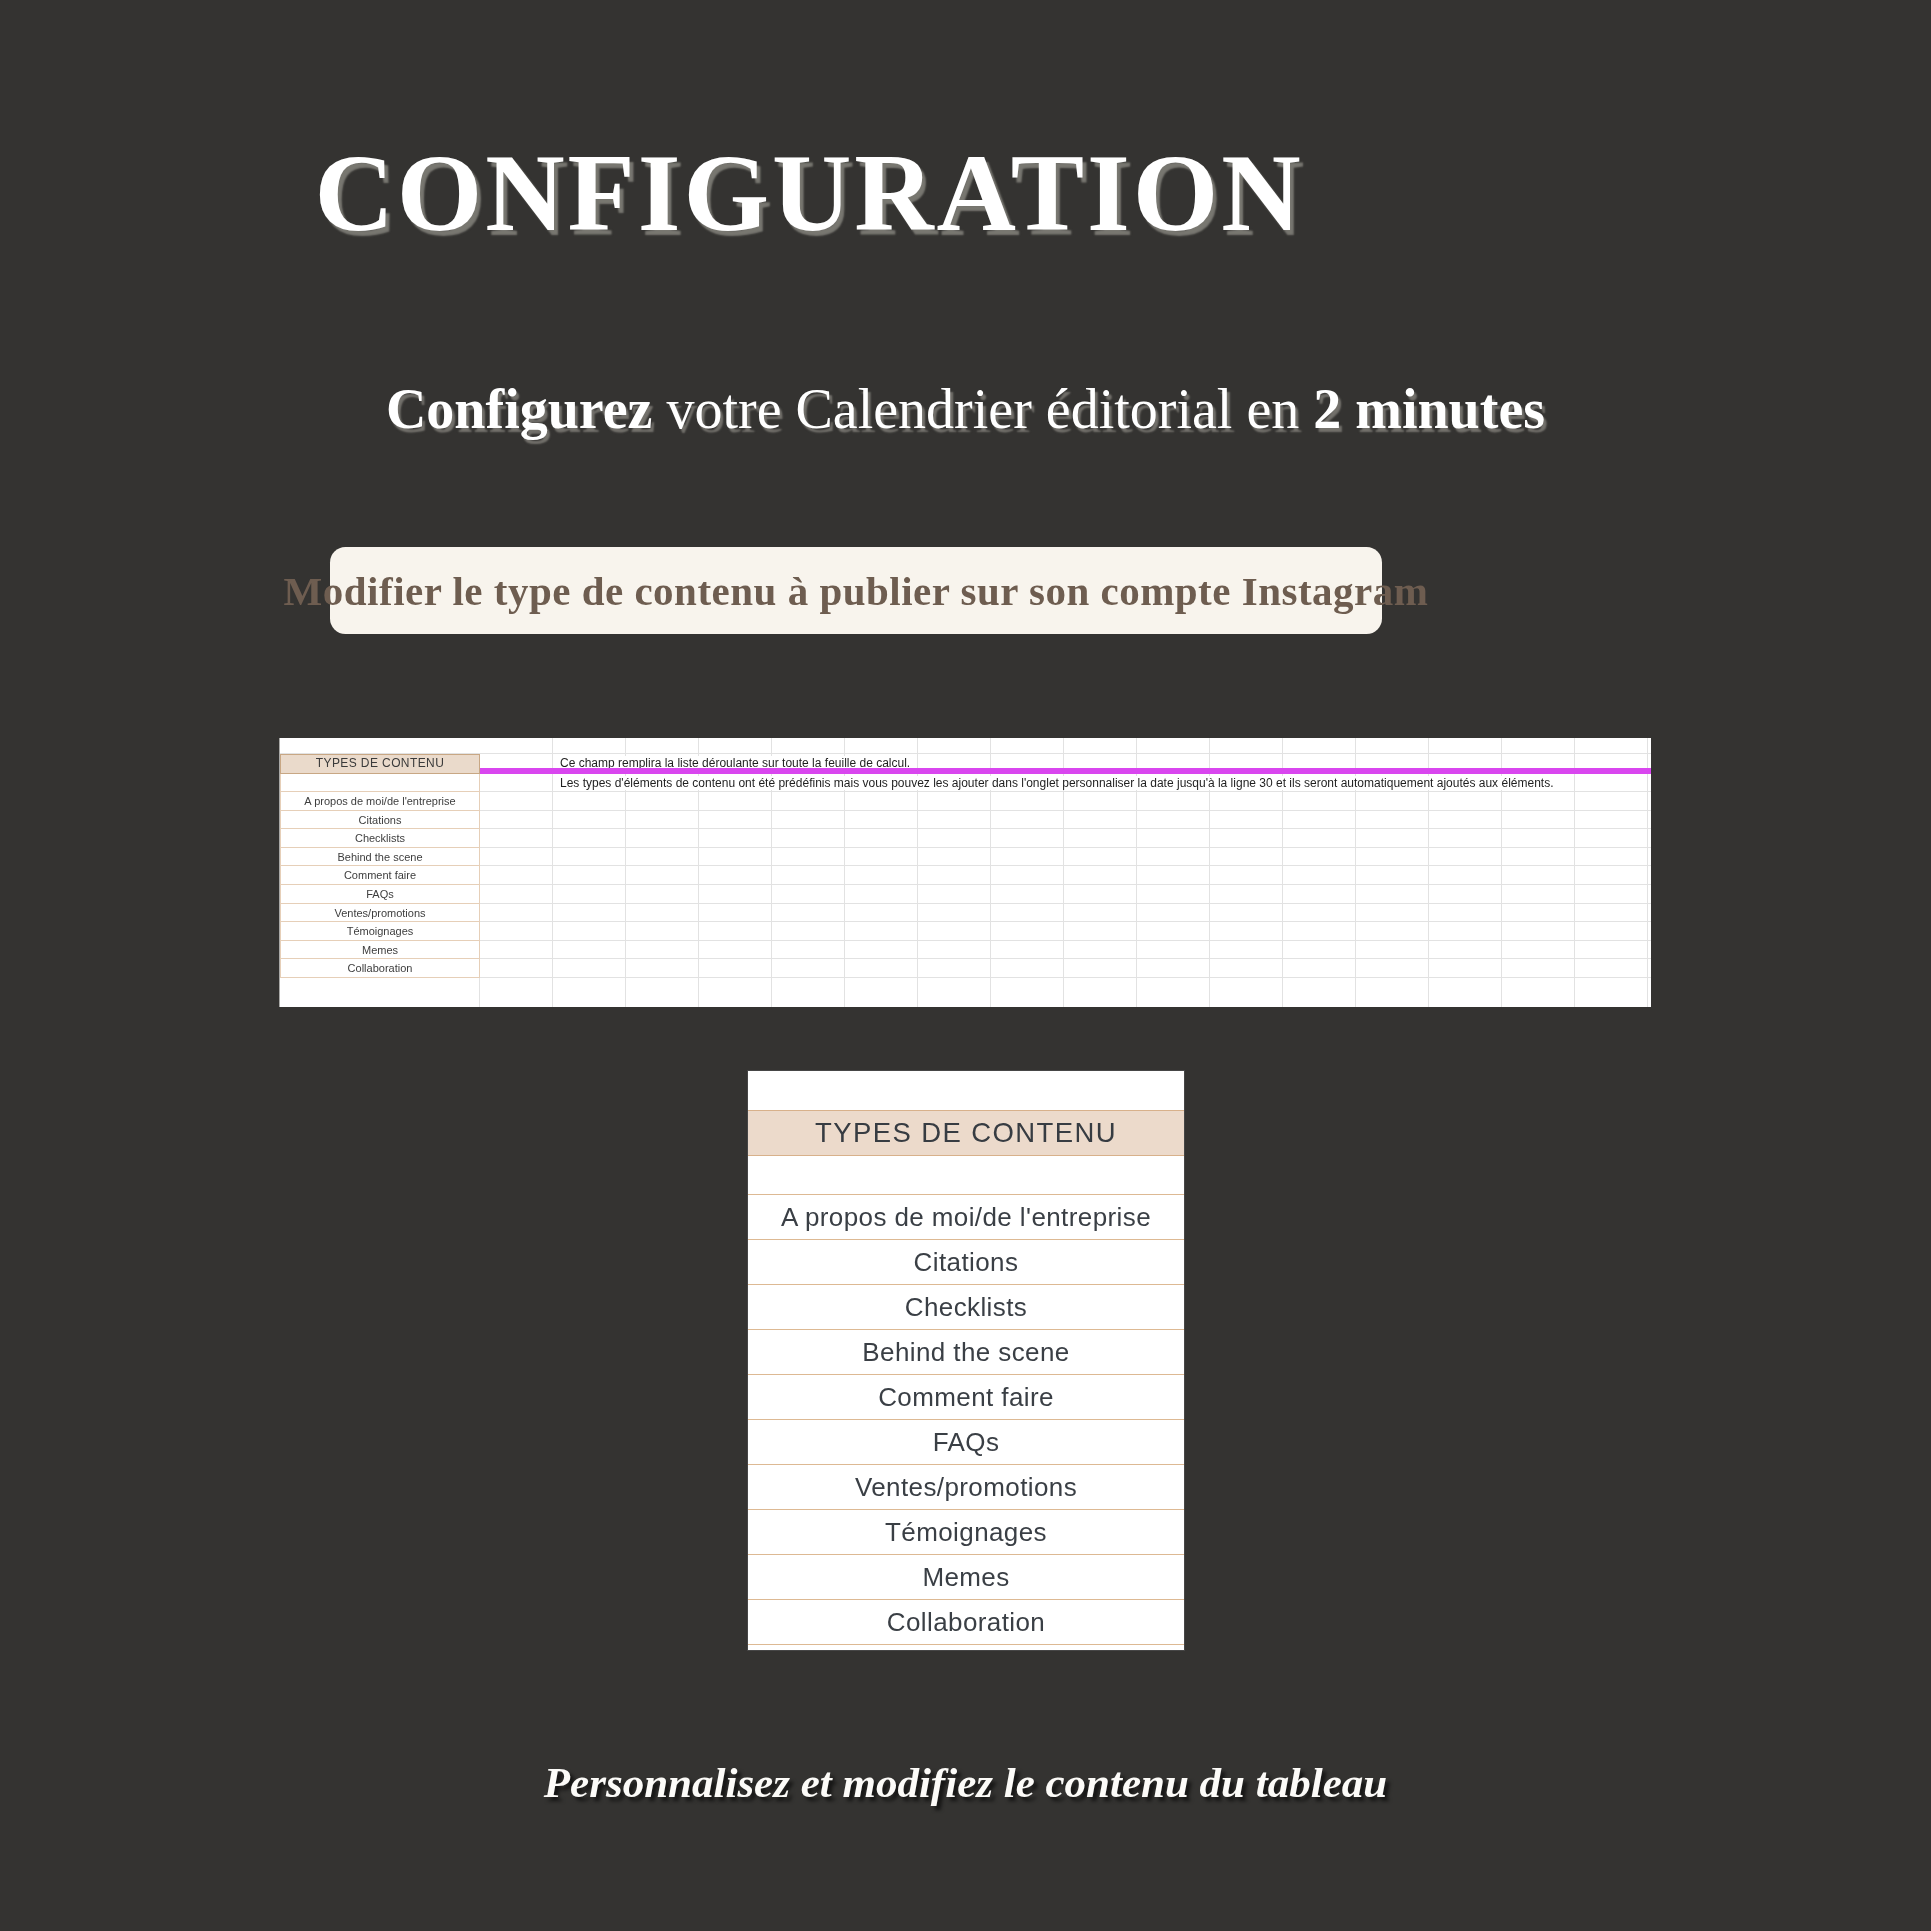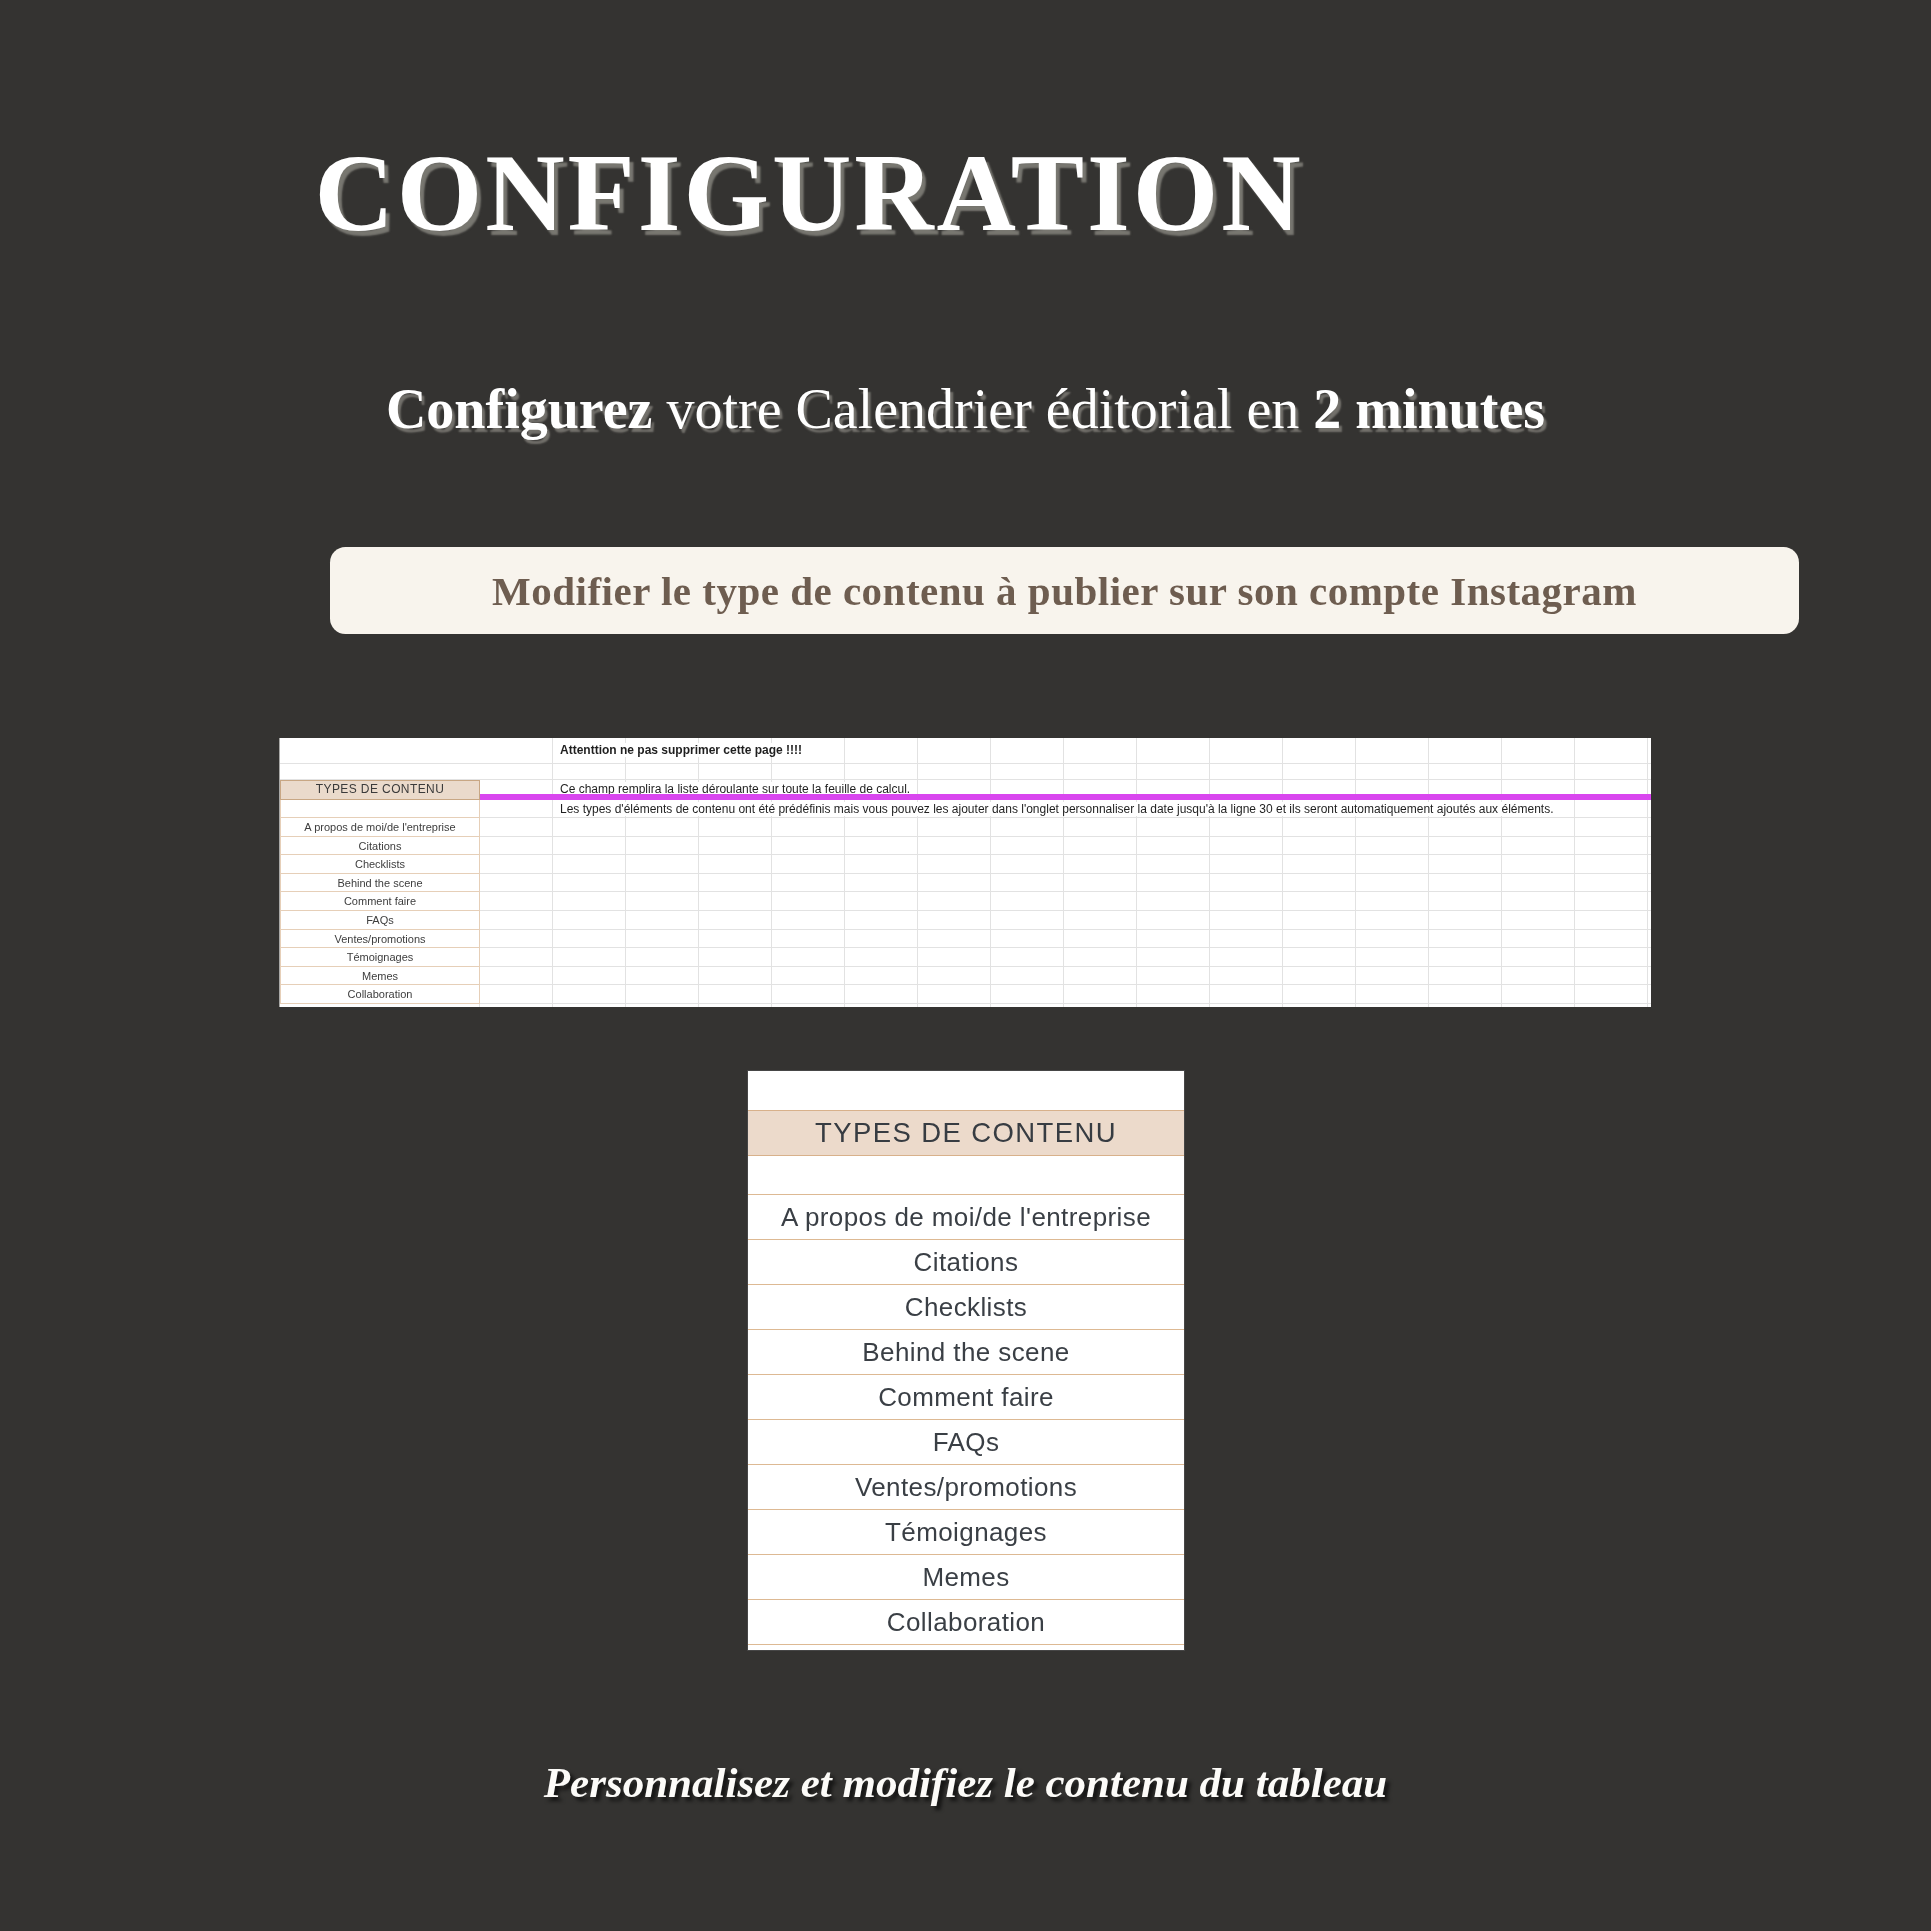--- a/index.html
+++ b/index.html
@@ -23,21 +23,21 @@
     text-align:center;
     font-family:"Liberation Serif",serif;
     font-weight:400;font-size:56px;
     color:#ffffff;
     text-shadow:2.9px 3.9px 1.9px rgba(122,120,114,0.9);
     white-space:nowrap;
   }
   .subtitle .b{font-weight:700;}
   
   .banner{
-    position:absolute;top:547px;left:330px;width:1469px;height:87px;
+    position:absolute;top:547px;left:330px;width:1052px;height:87px;
     background:#f8f4ed;border-radius:15.4px;
     display:flex;align-items:center;justify-content:center;
     box-sizing:border-box;
   }
   .banner span{
     font-family:"Liberation Serif",serif;
     font-weight:700;font-size:41px;color:#6e5d50;
     letter-spacing:0.5px;white-space:nowrap;
   }
   
@@ -117,25 +117,20 @@
 
 <div class="subtitle"><span class="b">Configurez</span><span> votre Calendrier éditorial en </span><span class="b">2 minutes</span></div>
 
 <div class="banner">
   <span>Modifier le type de contenu à publier sur son compte Instagram</span>
 </div>
 
 <div class="sheet">
   <div class="vlines"></div>
   <div class="rows">
-    <div class="s-row r-warn">
-      <div class="c1"></div>
-      <div class="gap"></div>
-      <div class="note"><span>Attenttion ne pas supprimer cette page !!!!</span></div>
-    </div>
     <div class="s-row r-blank">
       <div class="c1"></div>
         <div class="gap"></div>
         <div class="note"></div>
     </div>
     <div class="s-row r-head">
       <div class="c1">TYPES DE CONTENU</div>
       <div class="gap"></div>
       <div class="note"><span>Ce champ remplira la liste déroulante sur toute la feuille de calcul.</span></div>
     </div>

